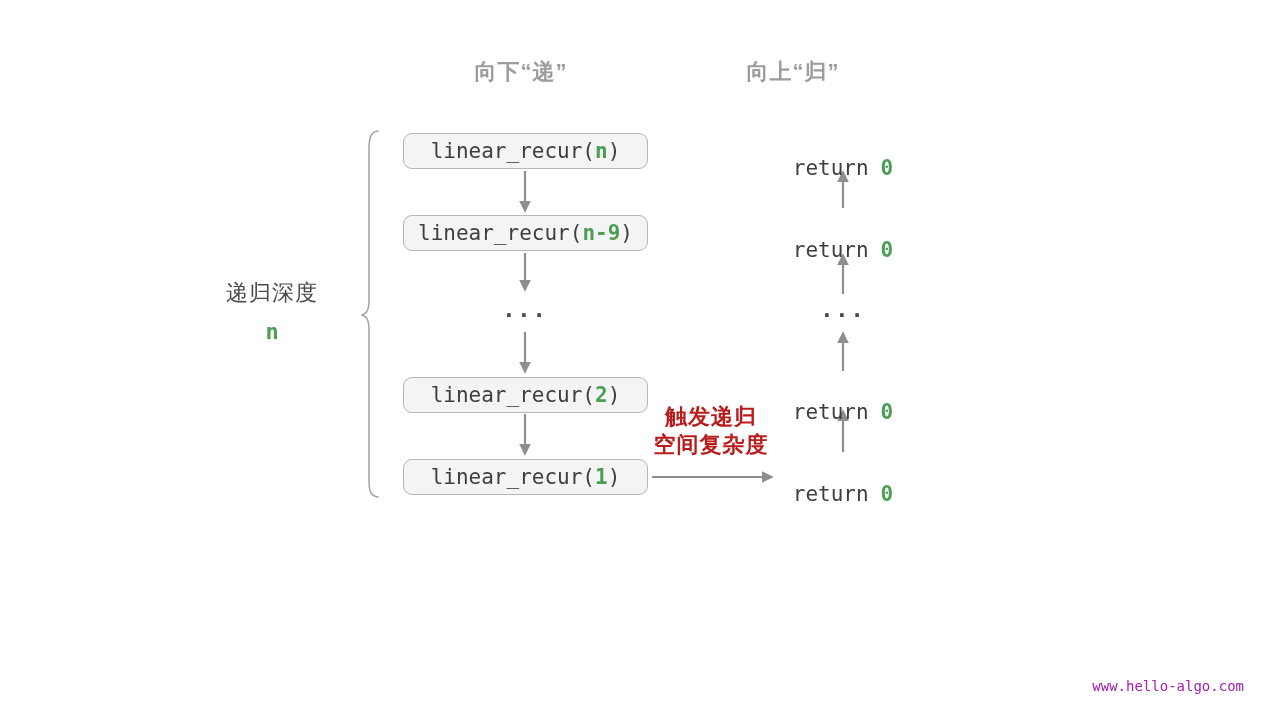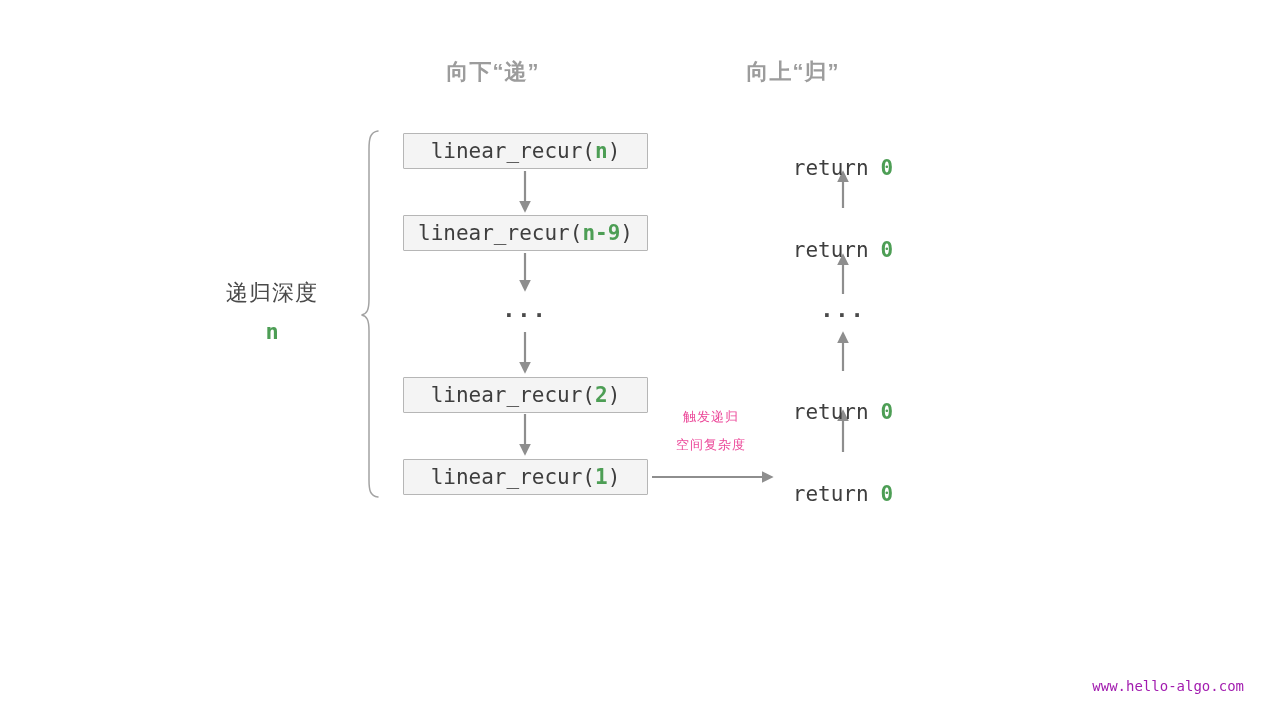--- a/index.html
+++ b/index.html
@@ -4,30 +4,30 @@
 <style>
   html,body{margin:0;padding:0;background:#fff;}
   .canvas{position:relative;width:1280px;height:720px;background:#ffffff;overflow:hidden;
           font-family:"Liberation Sans",sans-serif;}
   .overlay{position:absolute;left:0;top:0;width:1280px;height:720px;pointer-events:none;}
   .abs{position:absolute;transform:translate(-50%,-50%);white-space:nowrap;}
   .mono{font-family:"DejaVu Sans Mono",monospace;}
   .green{color:#4d9e55;font-weight:bold;}
   .title{font-size:22px;font-weight:bold;color:#9c9c9c;letter-spacing:1px;}
   .code-box{position:absolute;left:403px;width:245px;height:36px;box-sizing:border-box;
-            background:#f4f4f4;border:1.5px solid #b6b6b6;border-radius:1px;
+            background:#f4f4f4;border:1.5px solid #b6b6b6;border-radius:9px;
             display:flex;align-items:center;justify-content:center;
             font-family:"DejaVu Sans Mono",monospace;font-size:21px;color:#3e3e3e;}
   .ret{font-family:"DejaVu Sans Mono",monospace;font-size:21px;color:#3e3e3e;margin-top:18px;}
   .ret .kw{margin-right:12px;}
   .ellipsis{font-family:"DejaVu Sans Mono",monospace;font-size:22px;font-weight:bold;
             color:#4a4a4a;letter-spacing:2px;}
   .depth-label{font-size:22px;color:#4a4a4a;letter-spacing:1px;text-align:right;}
   .depth-value{font-family:"DejaVu Sans Mono",monospace;font-size:22px;}
-  .trigger{font-size:13px;font-weight:normal;color:#ec4899;letter-spacing:1px;}
+  .trigger{font-size:22px;font-weight:bold;color:#b91c1c;letter-spacing:1px;}
   .summary-box{position:absolute;left:328px;top:557px;width:624px;height:108px;
                background:#ececec;border-radius:16px;}
   .sum-line{font-size:22px;color:#4f4f4f;}
   .sum-line .mono{font-size:21px;color:#4a4a4a;}
   .sum-line .pad-l{margin-left:9px;}
   .sum-line .pad-r{margin-right:9px;}
   .sum-title{font-size:21px;font-weight:bold;color:#3f3f3f;letter-spacing:1px;}
   .sum-result{font-size:22px;font-weight:bold;color:#0f80cf;letter-spacing:1px;}
   .sum-result .mono{font-size:21px;margin-left:8px;}
   .watermark{position:absolute;right:36px;top:678px;font-family:"DejaVu Sans Mono",monospace;
@@ -53,21 +53,21 @@
     <line x1="525" y1="414" x2="525" y2="452" stroke="#8e8e8e" stroke-width="2.2" marker-end="url(#arw)"></line>
 
     <line x1="843" y1="208" x2="843" y2="174" stroke="#8e8e8e" stroke-width="2.2" marker-end="url(#arw)"></line>
     <line x1="843" y1="294" x2="843" y2="257" stroke="#8e8e8e" stroke-width="2.2" marker-end="url(#arw)"></line>
     <line x1="843" y1="371" x2="843" y2="335" stroke="#8e8e8e" stroke-width="2.2" marker-end="url(#arw)"></line>
     <line x1="843" y1="452" x2="843" y2="413" stroke="#8e8e8e" stroke-width="2.2" marker-end="url(#arw)"></line>
 
     <line x1="652" y1="477" x2="770" y2="477" stroke="#8e8e8e" stroke-width="2.2" marker-end="url(#arw)"></line>
   </svg>
 
-  <div class="abs title" style="left:493px;top:72px;">向下“递”</div>
+  <div class="abs title" style="left:521px;top:72px;">向下“递”</div>
   <div class="abs title" style="left:793px;top:72px;">向上“归”</div>
 
   <div class="abs depth-label" style="left:272px;top:293px;">递归深度</div>
   <div class="abs depth-value green" style="left:272px;top:331px;">n</div>
 
   <div class="code-box" style="top:133px;">
     <span>linear_recur(</span>
       <span class="green">n</span>
       <span>)</span>
   </div>

